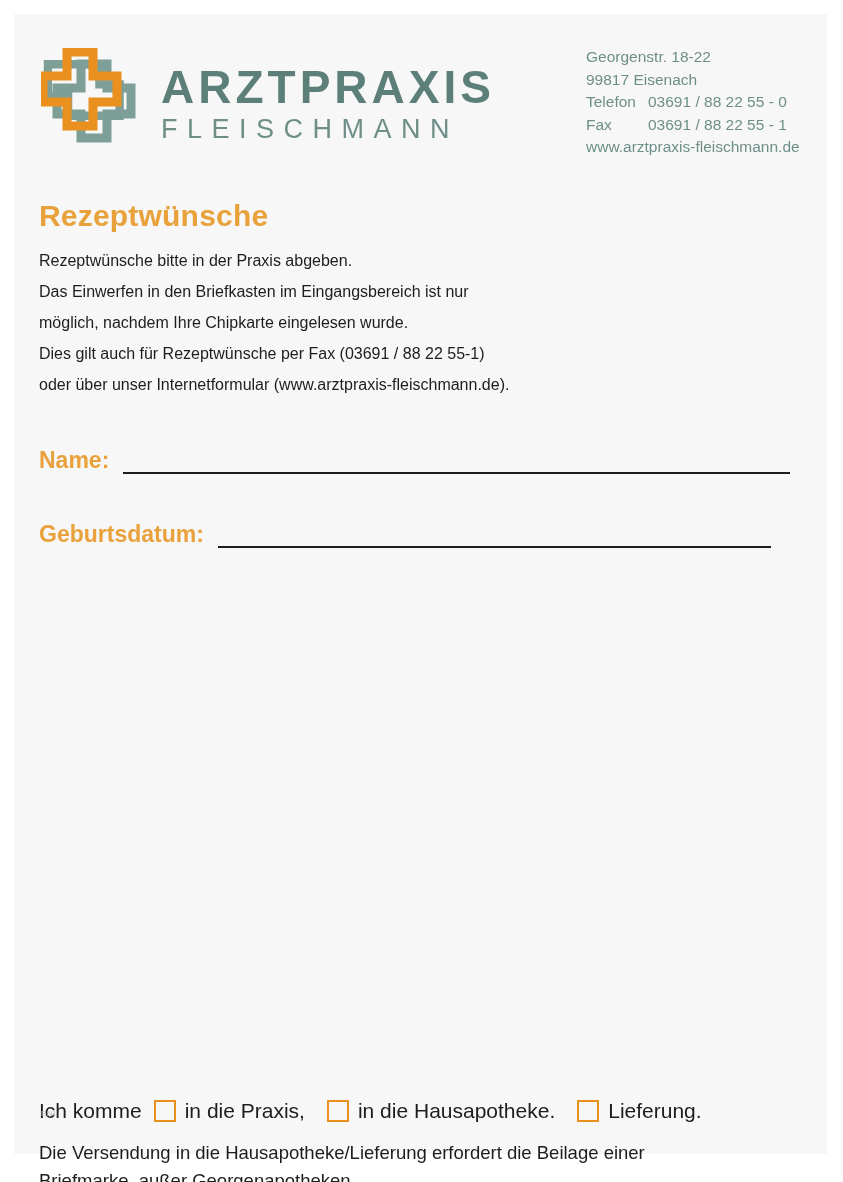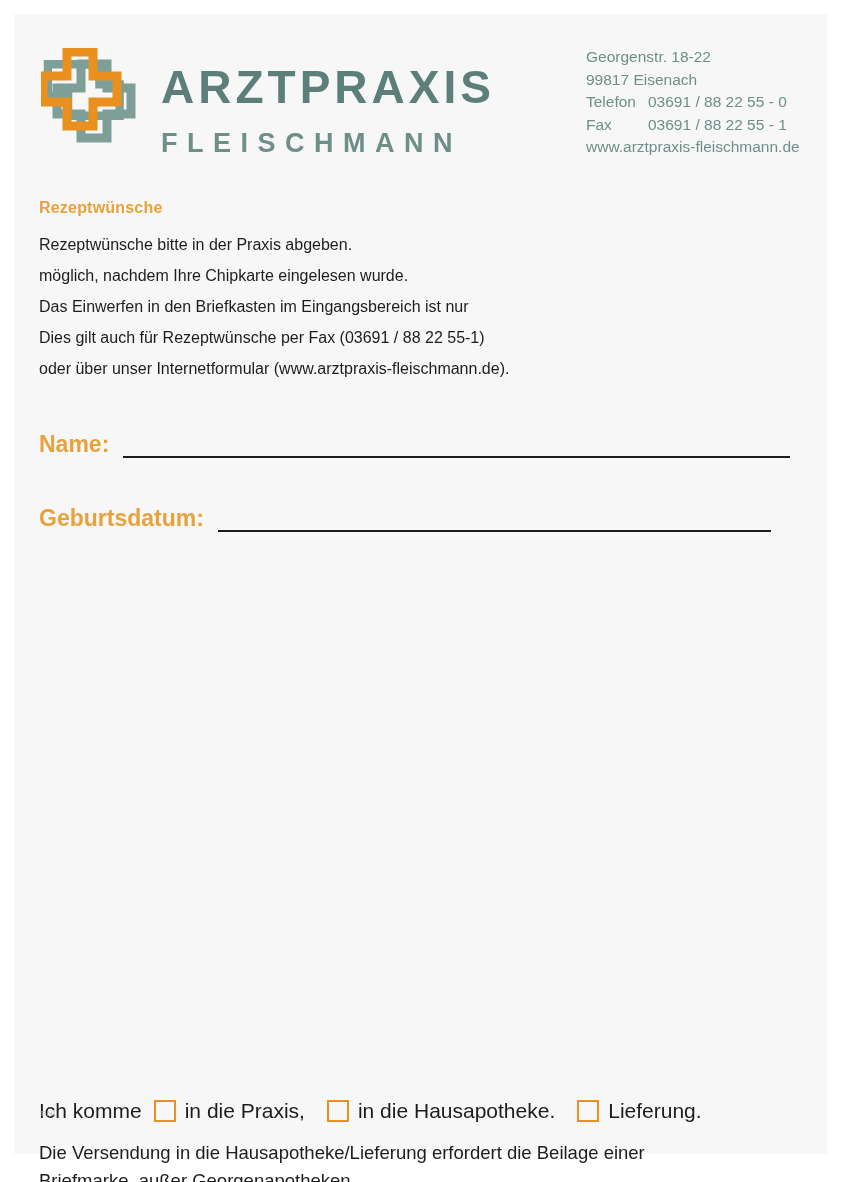--- a/index.html
+++ b/index.html
@@ -55,24 +55,24 @@
     letter-spacing: 4px;
     color: #5c8079;
     font-weight: bold;
     line-height: 50px;
     white-space: nowrap;
   }
   .brand-sub {
     font-size: 27px;
     letter-spacing: 9.5px;
     color: #6e8f88;
-    font-weight: bold;
+    font-weight: normal;
     line-height: 34px;
     white-space: nowrap;
-    margin-top: 14px;
+    margin-top: 0;
   }
   .contact {
     position: absolute;
     left: 540px;
     top: 32px;
     color: #6e8f88;
     font-size: 15.5px;
     line-height: 22.5px;
     white-space: nowrap;
     margin-left: 32px;
@@ -86,21 +86,21 @@
   }
   
   .body-area {
     position: absolute;
     left: 25px;
     top: 185px;
     width: 775px;
   }
   .section-title {
     color: #e9a13b;
-    font-size: 16px;
+    font-size: 30px;
     font-weight: bold;
     margin: 0 0 12px 0;
     letter-spacing: 0.2px;
   }
   .para {
     color: #1d1d1b;
     font-size: 16px;
     line-height: 31px;
     margin: 0;
   }
@@ -229,22 +229,22 @@
         <span class="row">www.arztpraxis-fleischmann.de</span>
       </div>
     </div>
 
     <div class="body-area">
 
       <div class="section-title">Rezeptwünsche</div>
 
       <div class="para">
         <span class="line">Rezeptwünsche bitte in der Praxis abgeben.</span>
+        <span class="line">Das Einwerfen in den Briefkasten im Eingangsbereich ist nur</span>
         <span class="line">möglich, nachdem Ihre Chipkarte eingelesen wurde.</span>
-        <span class="line">Das Einwerfen in den Briefkasten im Eingangsbereich ist nur</span>
         <span class="line">Dies gilt auch für Rezeptwünsche per Fax (03691 / 88 22 55-1)</span>
         <span class="line">oder über unser Internetformular (www.arztpraxis-fleischmann.de).</span>
       </div>
 
       <div class="field name">
         <div class="field-label">Name:</div>
         <div class="field-rule"></div>
       </div>
 
       <div class="field dob">

